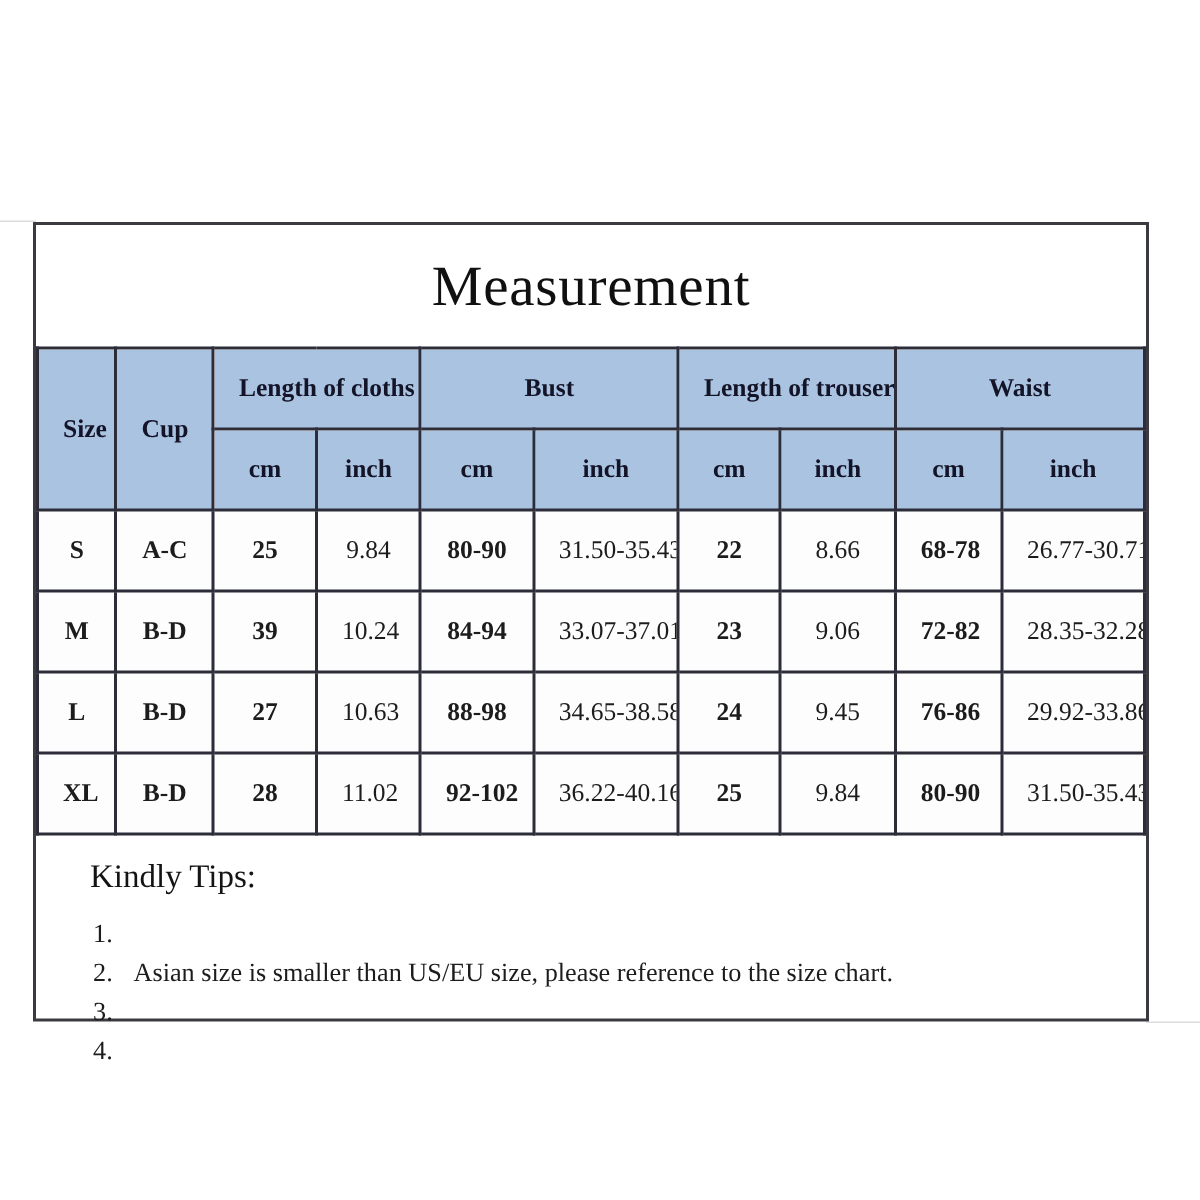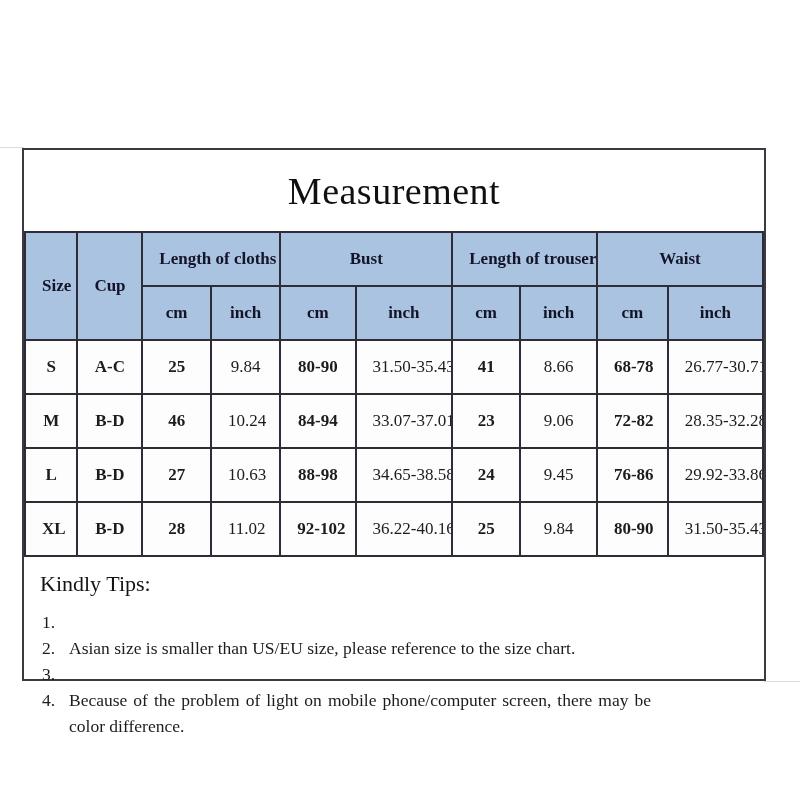--- a/index.html
+++ b/index.html
@@ -31,21 +31,21 @@
   }
   thead th{
     background:var(--header-bg);color:var(--header-text);
     font-size:17px;font-weight:bold;
   }
   tr.group-row{height:34px;}
   tr.unit-row{height:26px;}
   tbody tr{height:43px;}
   td{font-size:17px;background:#fdfdfd;}
   td.b{font-weight:bold;}
-  .tips{padding:14px 20px 0 16px;}
+  .tips{padding:14px 20px 0 36px;}
   .tips-heading{font-size:22px;color:#141414;}
   ol.tips-list{list-style:none;margin:12px 0 0 0;padding:0 0 0 2px;}
   ol.tips-list li{display:flex;line-height:26px;font-size:17.5px;}
   .tip-num{width:27px;flex:0 0 27px;}
   .tip-text{max-width:582px;text-align:justify;}
 </style>
 </head>
 <body>
 
 <div class="canvas">
@@ -92,29 +92,29 @@
         </tr>
       </thead>
       <tbody>
         <tr>
           <td class="b">S</td>
           <td class="b">A-C</td>
           <td class="b">25</td>
           <td>9.84</td>
           <td class="b">80-90</td>
           <td>31.50-35.43</td>
-          <td class="b">41</td>
+          <td class="b">22</td>
           <td>8.66</td>
           <td class="b">68-78</td>
           <td>26.77-30.71</td>
         </tr>
         <tr>
           <td class="b">M</td>
           <td class="b">B-D</td>
-          <td class="b">46</td>
+          <td class="b">39</td>
           <td>10.24</td>
           <td class="b">84-94</td>
           <td>33.07-37.01</td>
           <td class="b">23</td>
           <td>9.06</td>
           <td class="b">72-82</td>
           <td>28.35-32.28</td>
         </tr>
         <tr>
           <td class="b">L</td>
@@ -151,19 +151,18 @@
         </li>
         <li>
           <span class="tip-num">2.</span>
           <span class="tip-text">Asian size is smaller than US/EU size, please reference to the size chart.</span>
         </li>
         <li>
           <span class="tip-num">3.</span>
         </li>
         <li>
           <span class="tip-num">4.</span>
-          <span class="tip-text">Because of the problem of light on mobile phone/computer screen, there may be color difference.</span>
         </li>
       </ol>
     </div>
 
   </div>
 </div>
 
 </body></html>

